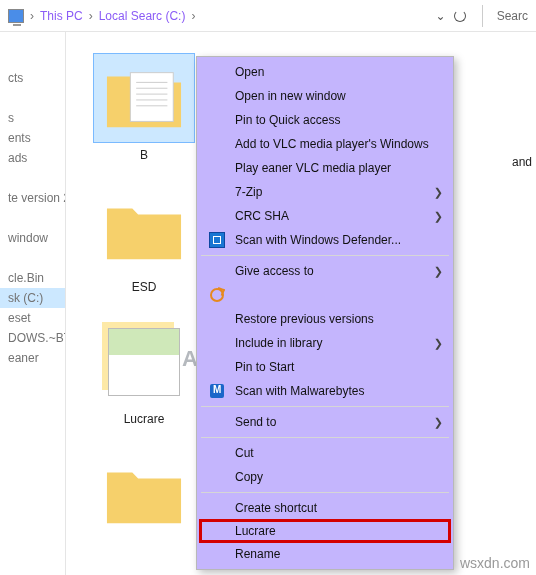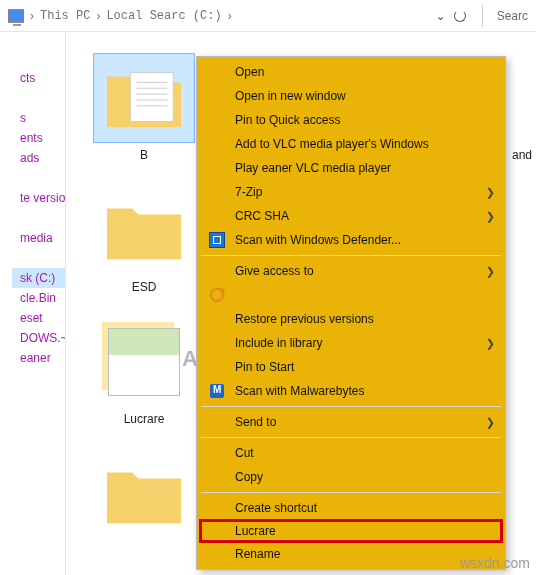--- a/index.html
+++ b/index.html
@@ -28,21 +28,21 @@
     position: relative;
   }
   .pc-icon::after {
     content: "";
     position: absolute;
     bottom: -4px; left: 4px;
     width: 8px; height: 2px;
     background: #999;
   }
   .chev { color: #777; }
-  .crumb { color: #737373; font-family: Liberation Mono, monospace; }
+  .crumb { color: #8b5cf6; }
   .spacer { flex: 1; }
   .refresh-group { display: flex; align-items: center; gap: 8px; }
   .dropdown-chev { color: #555; }
   .refresh-icon {
     display: inline-block;
     width: 12px; height: 12px;
     border: 1.5px solid #555;
     border-top-color: transparent;
     border-radius: 50%;
     position: relative;
@@ -56,26 +56,25 @@
   }
   .sidebar {
     width: 66px;
     border-right: 1px solid #e5e5e5;
     padding-top: 36px;
     overflow: hidden;
   }
   .sidebar .node {
     white-space: nowrap;
     padding: 3px 4px 3px 8px;
-    color: #a21caf;
+    color: #737373;
     height: 20px;
     display: flex;
     align-items: center;
     overflow: hidden;
-    margin-left: 12px;
   }
   .sidebar .node.selected {
     background: #cce8ff;
   }
   .sidebar .blank { height: 20px; }
 
   .content {
     flex: 1;
     padding: 22px 0 0 24px;
     position: relative;
@@ -98,22 +97,22 @@
   .label { color: #222; }
 
   
   .faded .folder-svg path { fill: #fde9a7; }
 
   
   .ctxmenu {
     position: absolute;
     left: 196px;
     top: 56px;
-    width: 310px;
-    background: #eab308;
+    width: 258px;
+    background: #c4b5fd;
     border: 1px solid #b8b8b8;
     box-shadow: 3px 3px 8px rgba(0,0,0,0.25);
     padding: 3px 2px;
   }
   .ctx-item {
     display: flex;
     align-items: center;
     height: 24px;
     padding: 0 20px 0 8px;
     gap: 8px;
@@ -223,24 +222,24 @@
 
   <div class="sidebar">
     <div class="node">cts</div>
     <div class="blank"></div>
     <div class="node">s</div>
     <div class="node">ents</div>
     <div class="node">ads</div>
     <div class="blank"></div>
     <div class="node">te version 2</div>
     <div class="blank"></div>
-    <div class="node">media</div>
+    <div class="node">window</div>
     <div class="blank"></div>
+    <div class="node">cle.Bin</div>
     <div class="node selected">sk (C:)</div>
-    <div class="node">cle.Bin</div>
     <div class="node">eset</div>
     <div class="node">DOWS.~BT</div>
     <div class="node">eaner</div>
   </div>
 
   <div class="content">
 
     <div class="row">
       <div class="folder-item selected">
         <div class="ficon">
@@ -294,21 +293,21 @@
         </div>
       </div>
     </div>
 
     <div class="wm">
       <span>A</span>
       <span class="guy"></span>
       <span>PUALS</span>
     </div>
 
-    <div style="position:absolute; right:4px; top:116px; color:#222;">and</div>
+    <div style="position:absolute; right:4px; top:123px; color:#222;">and</div>
   </div>
 </div>
 
 <div class="ctxmenu">
   <div class="ctx-item">
     <span class="icon-slot"></span>
       <span class="txt">Open</span>
   </div>
   <div class="ctx-item">
     <span class="icon-slot"></span>

